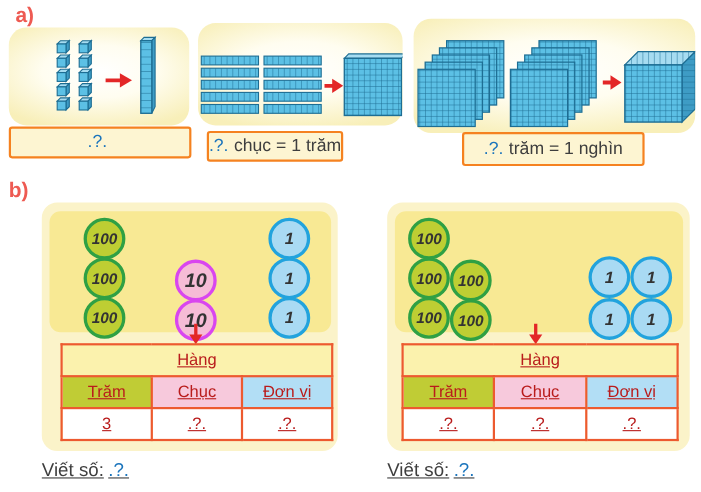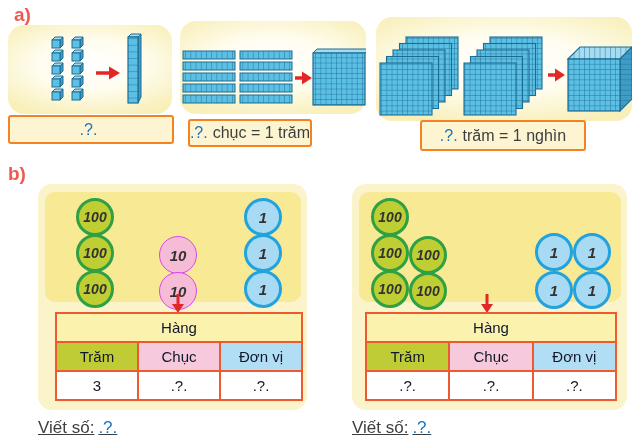--- a/index.html
+++ b/index.html
@@ -14,26 +14,26 @@
        display:flex;align-items:center;justify-content:center;font-size:16px;color:#3e3e3e;
        white-space:nowrap;box-sizing:border-box;}
   .blank{color:#1a74bc;}
   .cap .blank{margin-right:5px;}
   
   .bpanel{position:absolute;border-radius:14px;background:#fbf3c9;}
   .binner{position:absolute;left:7px;top:8px;right:6px;height:110px;background:#f8e994;border-radius:10px;}
   .circle{position:absolute;width:38px;height:38px;border-radius:50%;box-sizing:border-box;
           display:flex;align-items:center;justify-content:center;font-weight:700;color:#333333;font-style:italic;}
   .c-green{background:#bece33;border:3px solid #2fa044;font-size:14px;}
-  .c-pink{background:#f6bcd6;border:1px solid #d946ef;font-size:15px;}
+  .c-pink{background:#f6bcd6;border:3px solid #d946ef;font-size:18px;}
   .c-blue{background:#a9daf3;border:3px solid #22a3dd;font-size:15px;}
   .darr{position:absolute;width:14px;height:20px;}
   table.place{position:absolute;border-collapse:collapse;table-layout:fixed;}
-  table.place td{border:2px solid #ed5a2f;text-align:center;font-size:15px;color:#0f172a;
-                 padding:0;height:27px;overflow:hidden;}
+  table.place td{border:2px solid #ed5a2f;text-align:center;font-size:15px;color:#b91c1c;
+                 padding:0;height:27px;overflow:hidden;text-decoration:underline;}
   .row-hang td{background:#fbf2ad;}
   .h-tram{background:#c0cc35;}
   .h-chuc{background:#f7c9dc;}
   .h-donvi{background:#b2def5;}
   .row-vals td{background:#ffffff;font-size:16px;height:29px;}
   td.blank{color:#1a74bc;}
   .write{position:absolute;font-size:17px;color:#3e3e3e;text-decoration:underline;}
   .write .blank{margin-left:4px;}
 </style>
 </head>

